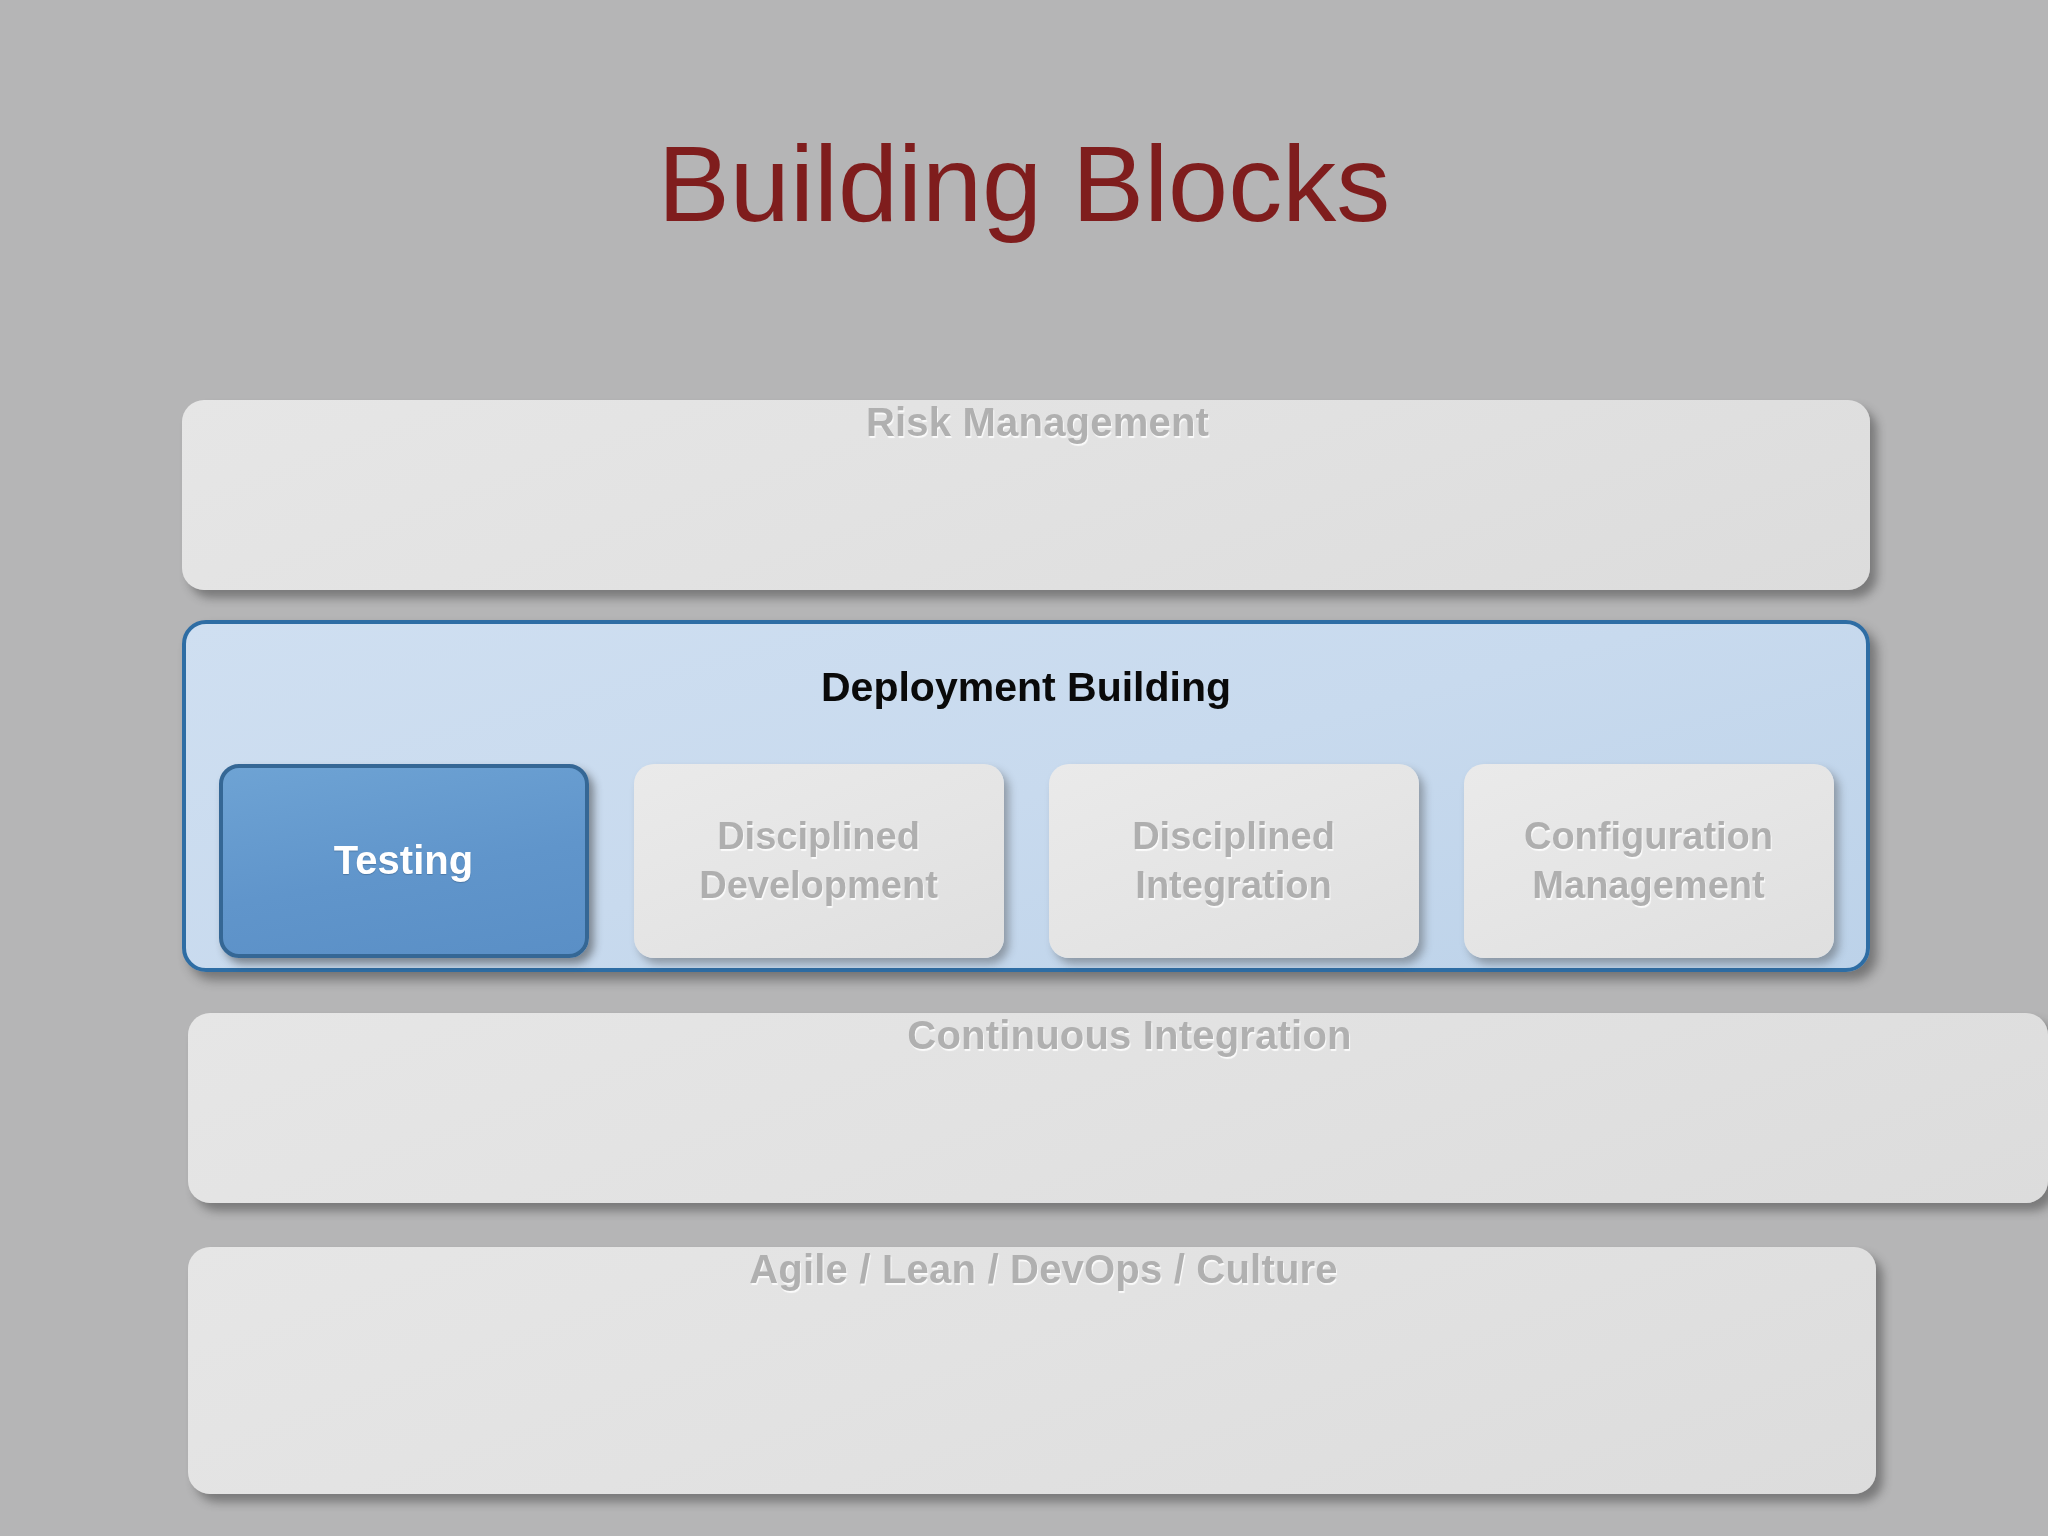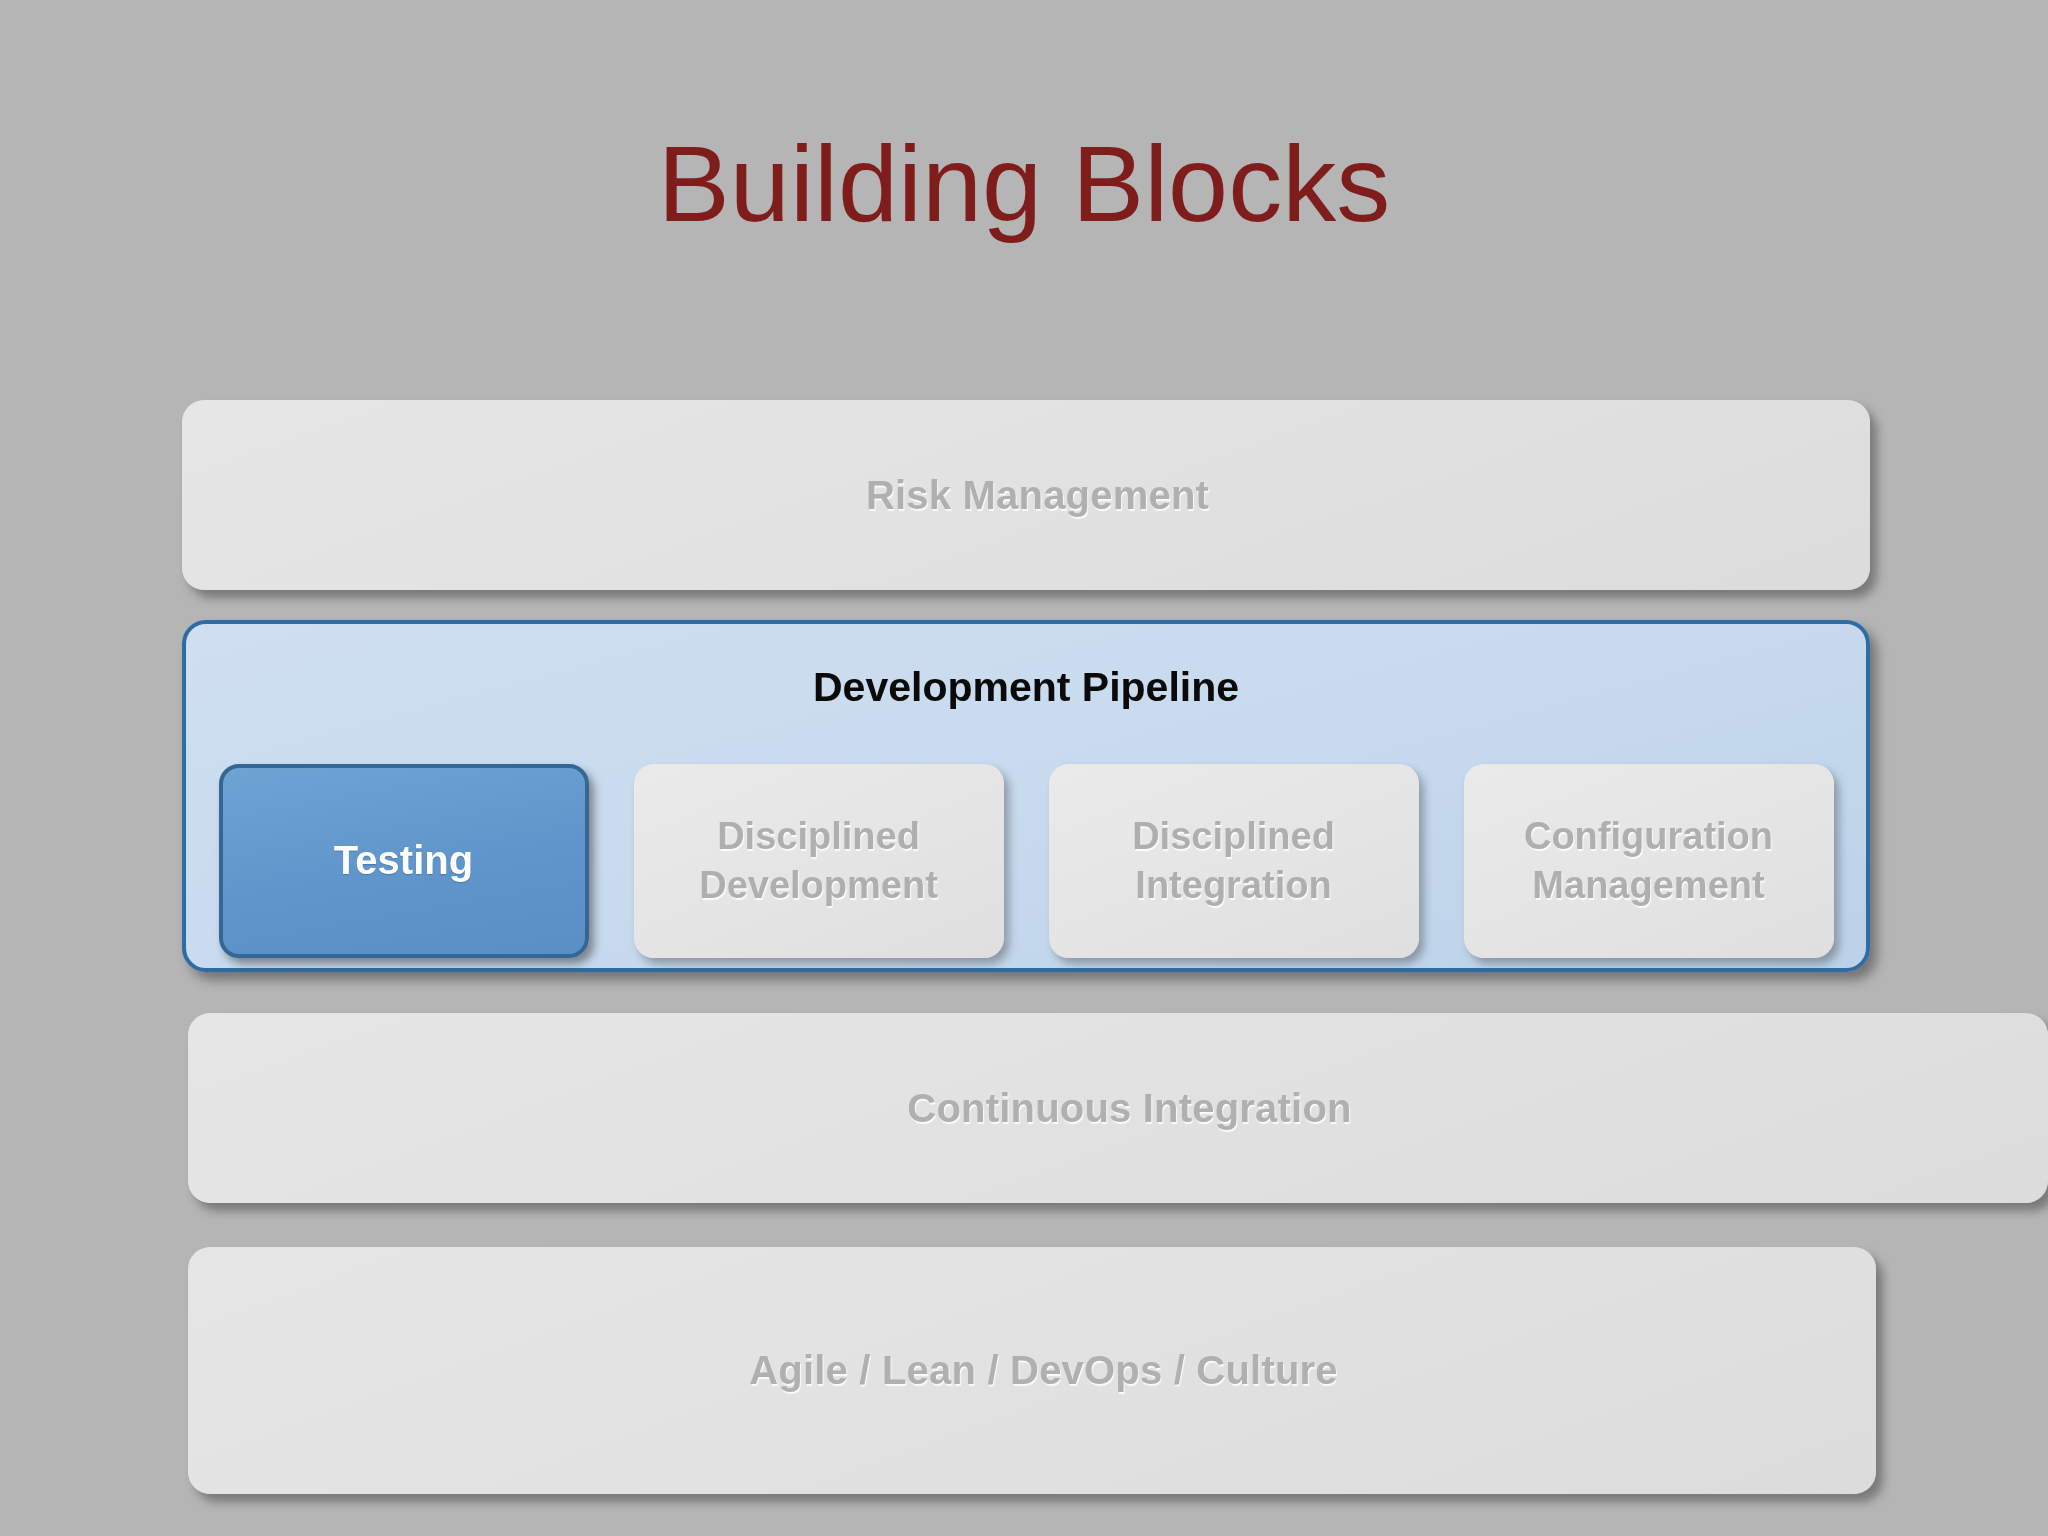--- a/index.html
+++ b/index.html
@@ -34,21 +34,21 @@
     line-height: 1.1;
     white-space: nowrap;
   }
 
   
   .bar {
     position: absolute;
     border-radius: 22px;
     box-sizing: border-box;
     display: flex;
-    align-items: center;
+    align-items: flex-start;
     justify-content: center;
     padding-left: 23px;
   }
 
   .bar-grey {
     background: linear-gradient(160deg, #e6e6e6 0%, #e2e2e2 45%, #dcdcdc 100%);
     box-shadow: 7px 8px 10px rgba(40,40,40,0.42);
   }
 
   .bar-label {
@@ -166,21 +166,21 @@
 <div id="slide">
 
   <div class="slide-title">Building Blocks</div>
 
   <div class="bar bar-grey" id="risk-management-bar">
     <span class="bar-label">Risk Management</span>
   </div>
 
   <div id="deployment-pipeline-container">
 
-    <div id="deployment-pipeline-title">Development Pipeline</div>
+    <div id="deployment-pipeline-title">Deployment Building</div>
 
     <div class="pipeline-row">
 
       <div class="pipeline-box active">
         <div class="pipeline-box-label">
           <div>Testing</div>
         </div>
       </div>
 
       <div class="pipeline-box inactive">

